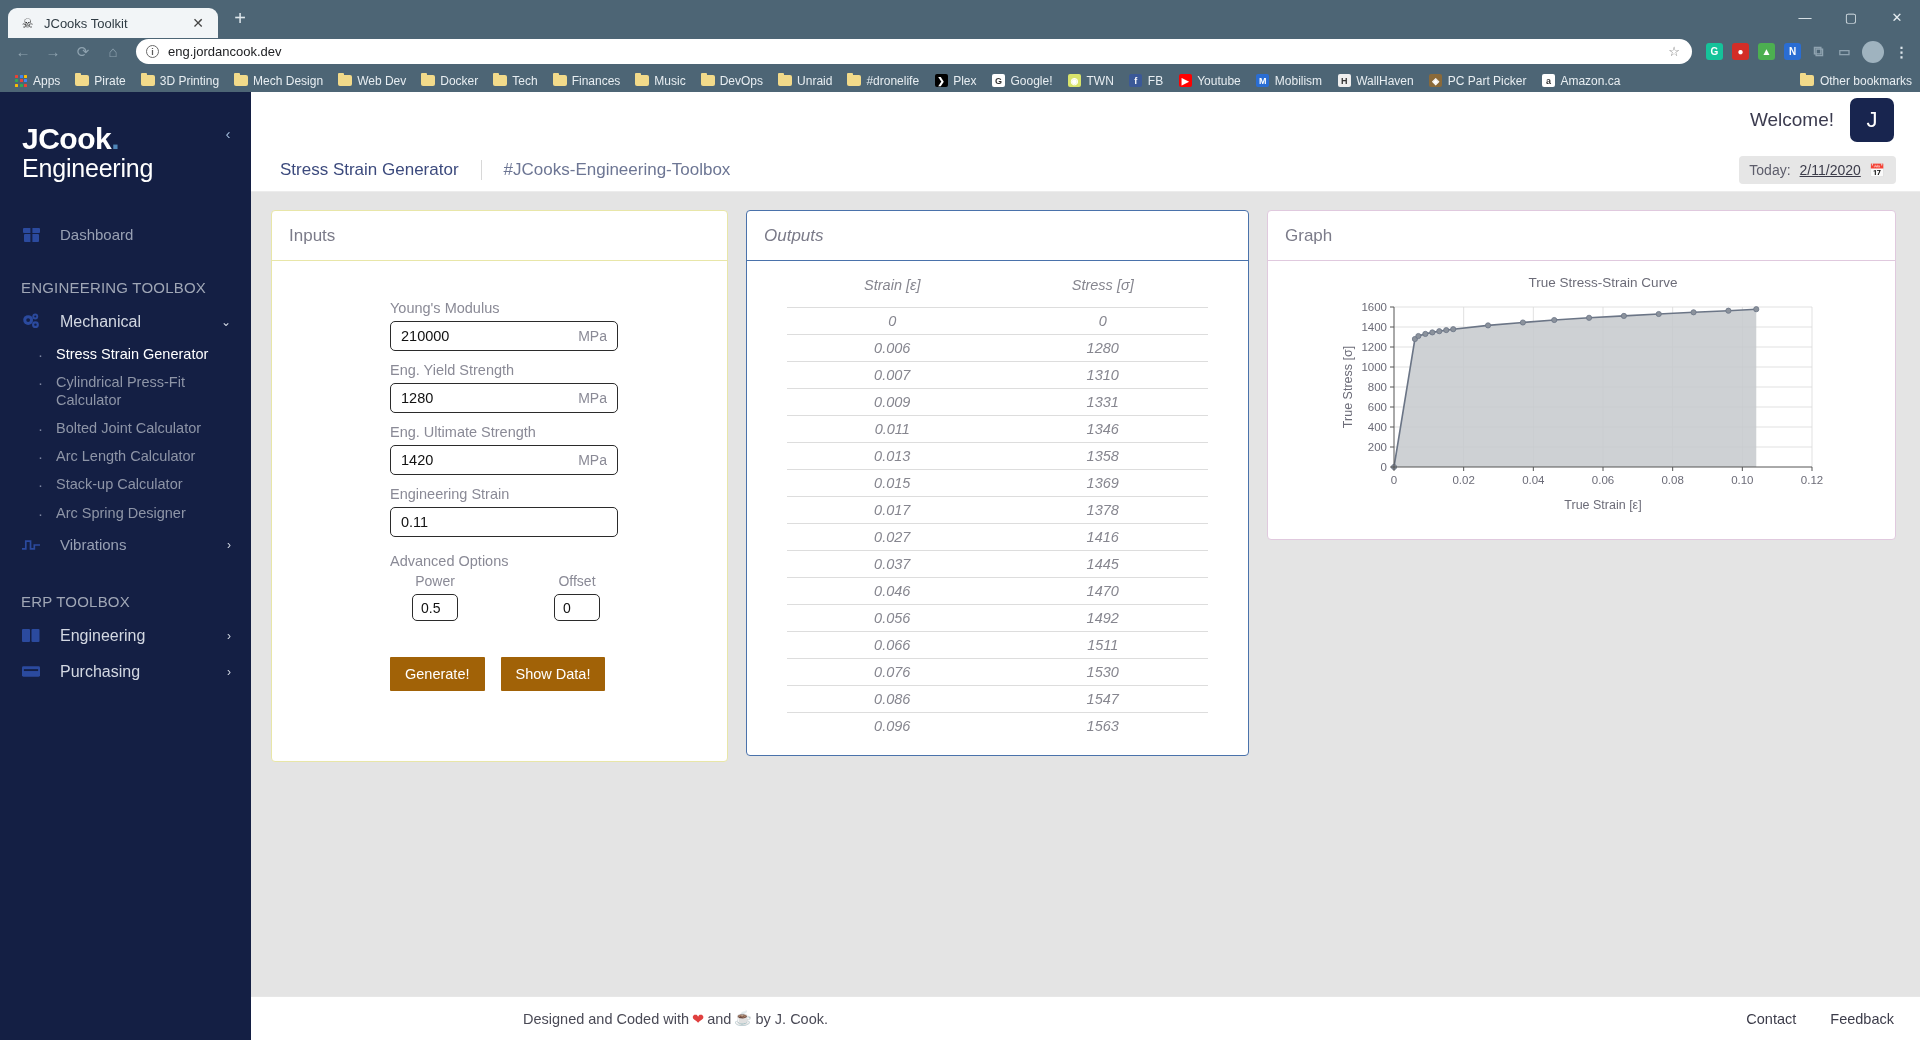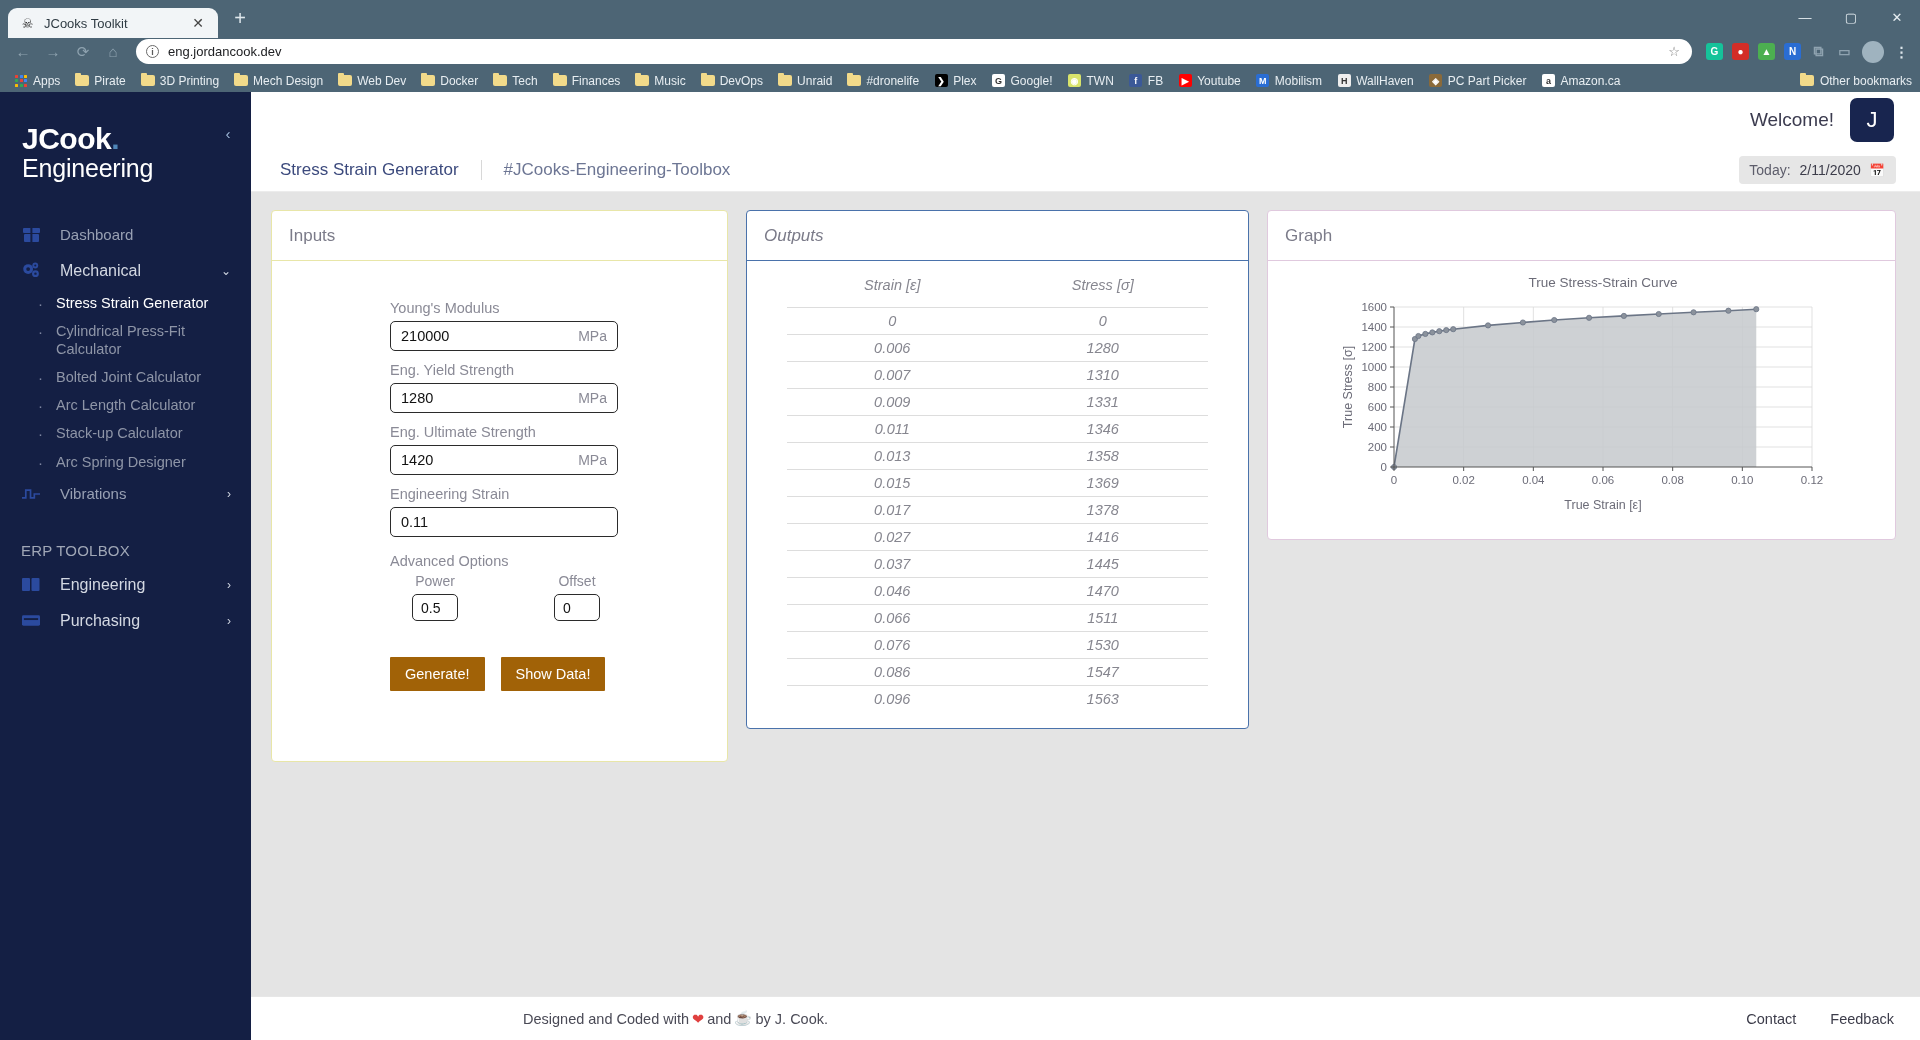--- a/index.html
+++ b/index.html
@@ -119,21 +119,21 @@
     height:44px; background:#fff; display:flex; align-items:center; gap:0;
     padding-left:29px; position:relative; border-bottom:1px solid #ececec;
   }
   .apptab { font-size:17px; color:#3c4a7d; padding:0 22px 0 0; }
   .apptab.muted { color:#6d7694; padding-left:22px; border-left:1px solid #d8d8d8; }
   .today-chip {
     position:absolute; right:24px; top:8px; height:28px; background:#e6e6e6;
     border-radius:4px; display:flex; align-items:center; gap:9px; padding:0 10px;
     font-size:14px; color:#5d5d6b;
   }
-  .today-chip b { font-weight:normal; color:#3c3c4a; }
+  .today-chip b { font-weight:normal; color:#3c3c4a;text-decoration:underline; }
   .cal-ico { font-size:13px; color:#4a4a58; }
 
   .content { flex:1; background:#e4e4e4; display:flex; gap:18px; padding:18px 24px 15px 20px; align-items:flex-start; }
 
   .card { background:#fff; border-radius:4px; border:1px solid #d7d7d7; display:flex; flex-direction:column; }
   .card-hd { height:50px; display:flex; align-items:center; padding-left:17px; font-size:17px; color:#7b7b89; }
   .card.inputs { width:457px; border:1.6px solid #e8e6a8; }
   .card.inputs .card-hd { border-bottom:1.6px solid #e8e6a8; }
   .card.outputs { width:503px; border:1.6px solid #4a72ab;font-style:italic; }
   .card.outputs .card-hd { border-bottom:1.6px solid #4a72ab; }
@@ -391,20 +391,21 @@
         <span class="side-ico">
           <svg width="17" height="16" viewBox="0 0 17 16">
               <rect x="0" y="1" width="17" height="5" rx="1" fill="#2b4a9e"></rect>
               <rect x="1" y="7" width="15" height="8" rx="1" fill="#2b4a9e"></rect>
               <rect x="7.4" y="1" width="2" height="14" fill="#141f44"></rect>
             </svg>
         </span>
         <span>Dashboard</span>
       </div>
 
+      <div class="side-head">ENGINEERING TOOLBOX</div>
 
       <div class="side-group">
         <span class="side-ico">
           <svg width="19" height="17" viewBox="0 0 19 17" fill="#2b4a9e">
             <circle cx="6.5" cy="7" r="5.2"></circle>
               <circle cx="6.5" cy="7" r="2" fill="#141f44"></circle>
             <circle cx="14" cy="3.2" r="3.1"></circle>
               <circle cx="14" cy="3.2" r="1.1" fill="#141f44"></circle>
             <circle cx="14.2" cy="11.8" r="3.6"></circle>
               <circle cx="14.2" cy="11.8" r="1.3" fill="#141f44"></circle>
@@ -588,20 +589,24 @@
                     <td class="c1">0.027</td>
                     <td class="">1416</td>
                   </tr>
                   <tr>
                     <td class="c1">0.037</td>
                     <td class="">1445</td>
                   </tr>
                   <tr>
                     <td class="c1">0.046</td>
                     <td class="">1470</td>
+                  </tr>
+                  <tr>
+                    <td class="c1">0.056</td>
+                    <td class="">1492</td>
                   </tr>
                   <tr>
                     <td class="c1">0.066</td>
                     <td class="">1511</td>
                   </tr>
                   <tr>
                     <td class="c1">0.076</td>
                     <td class="">1530</td>
                   </tr>
                   <tr>

